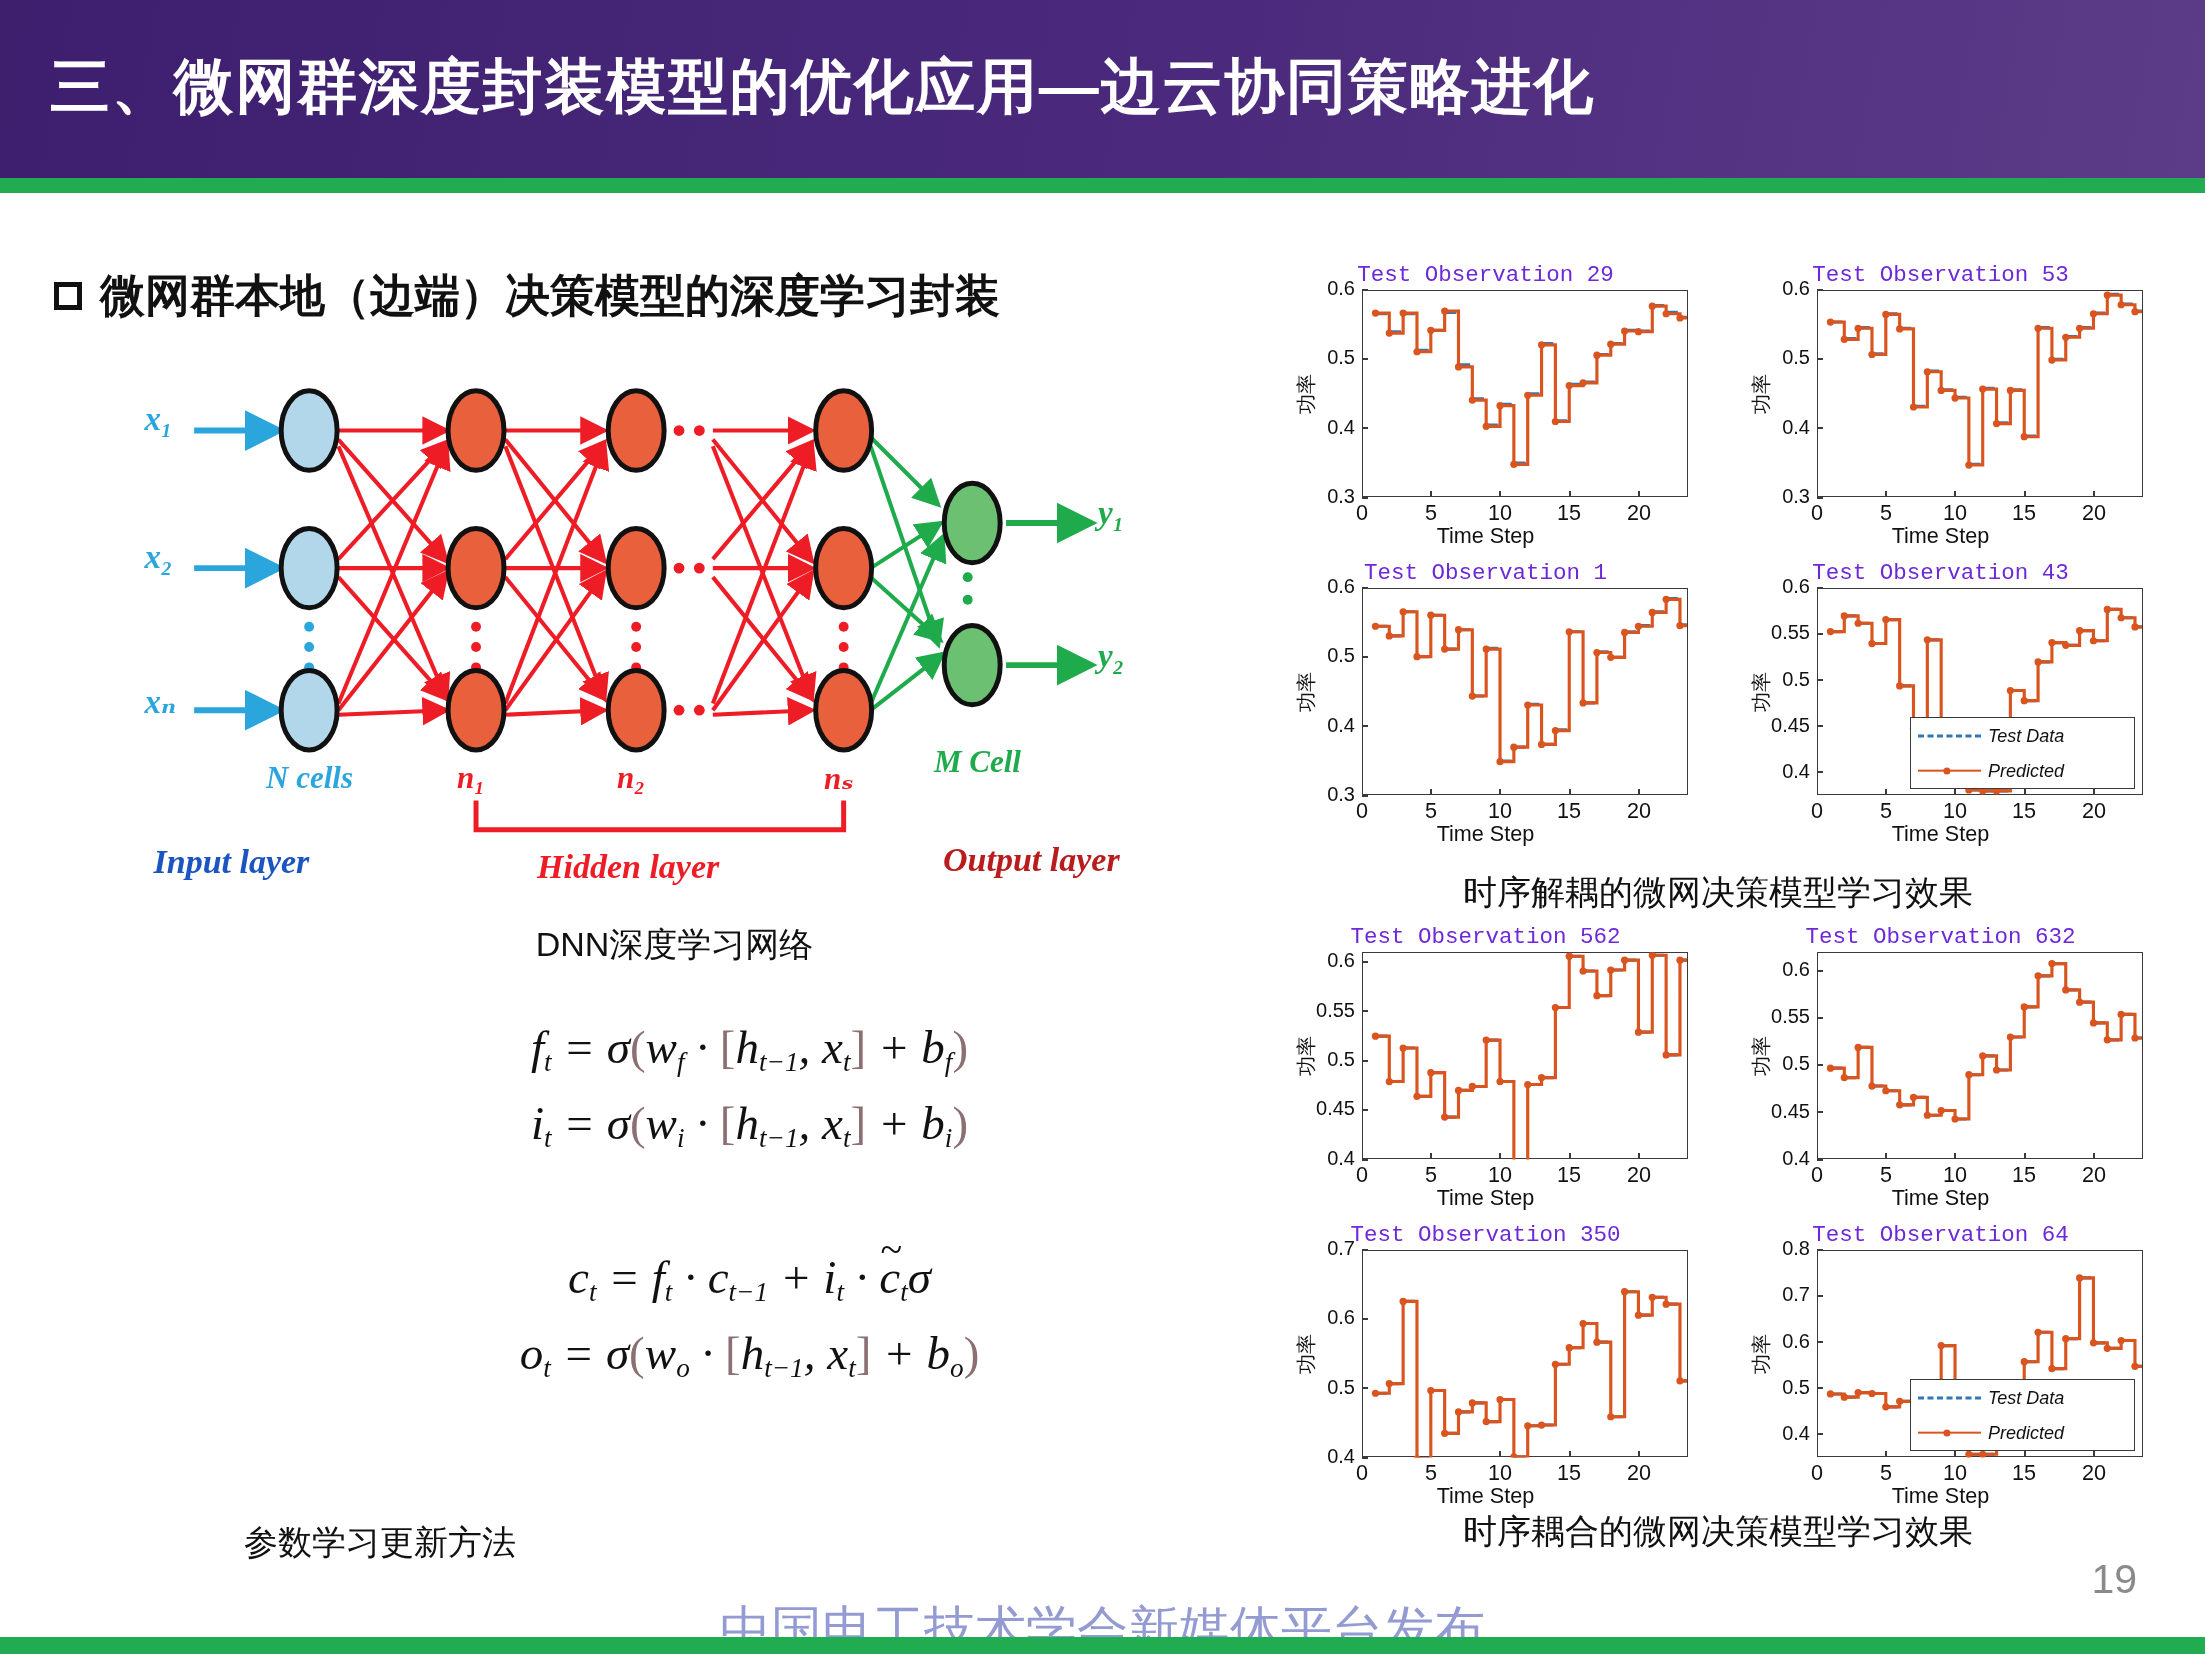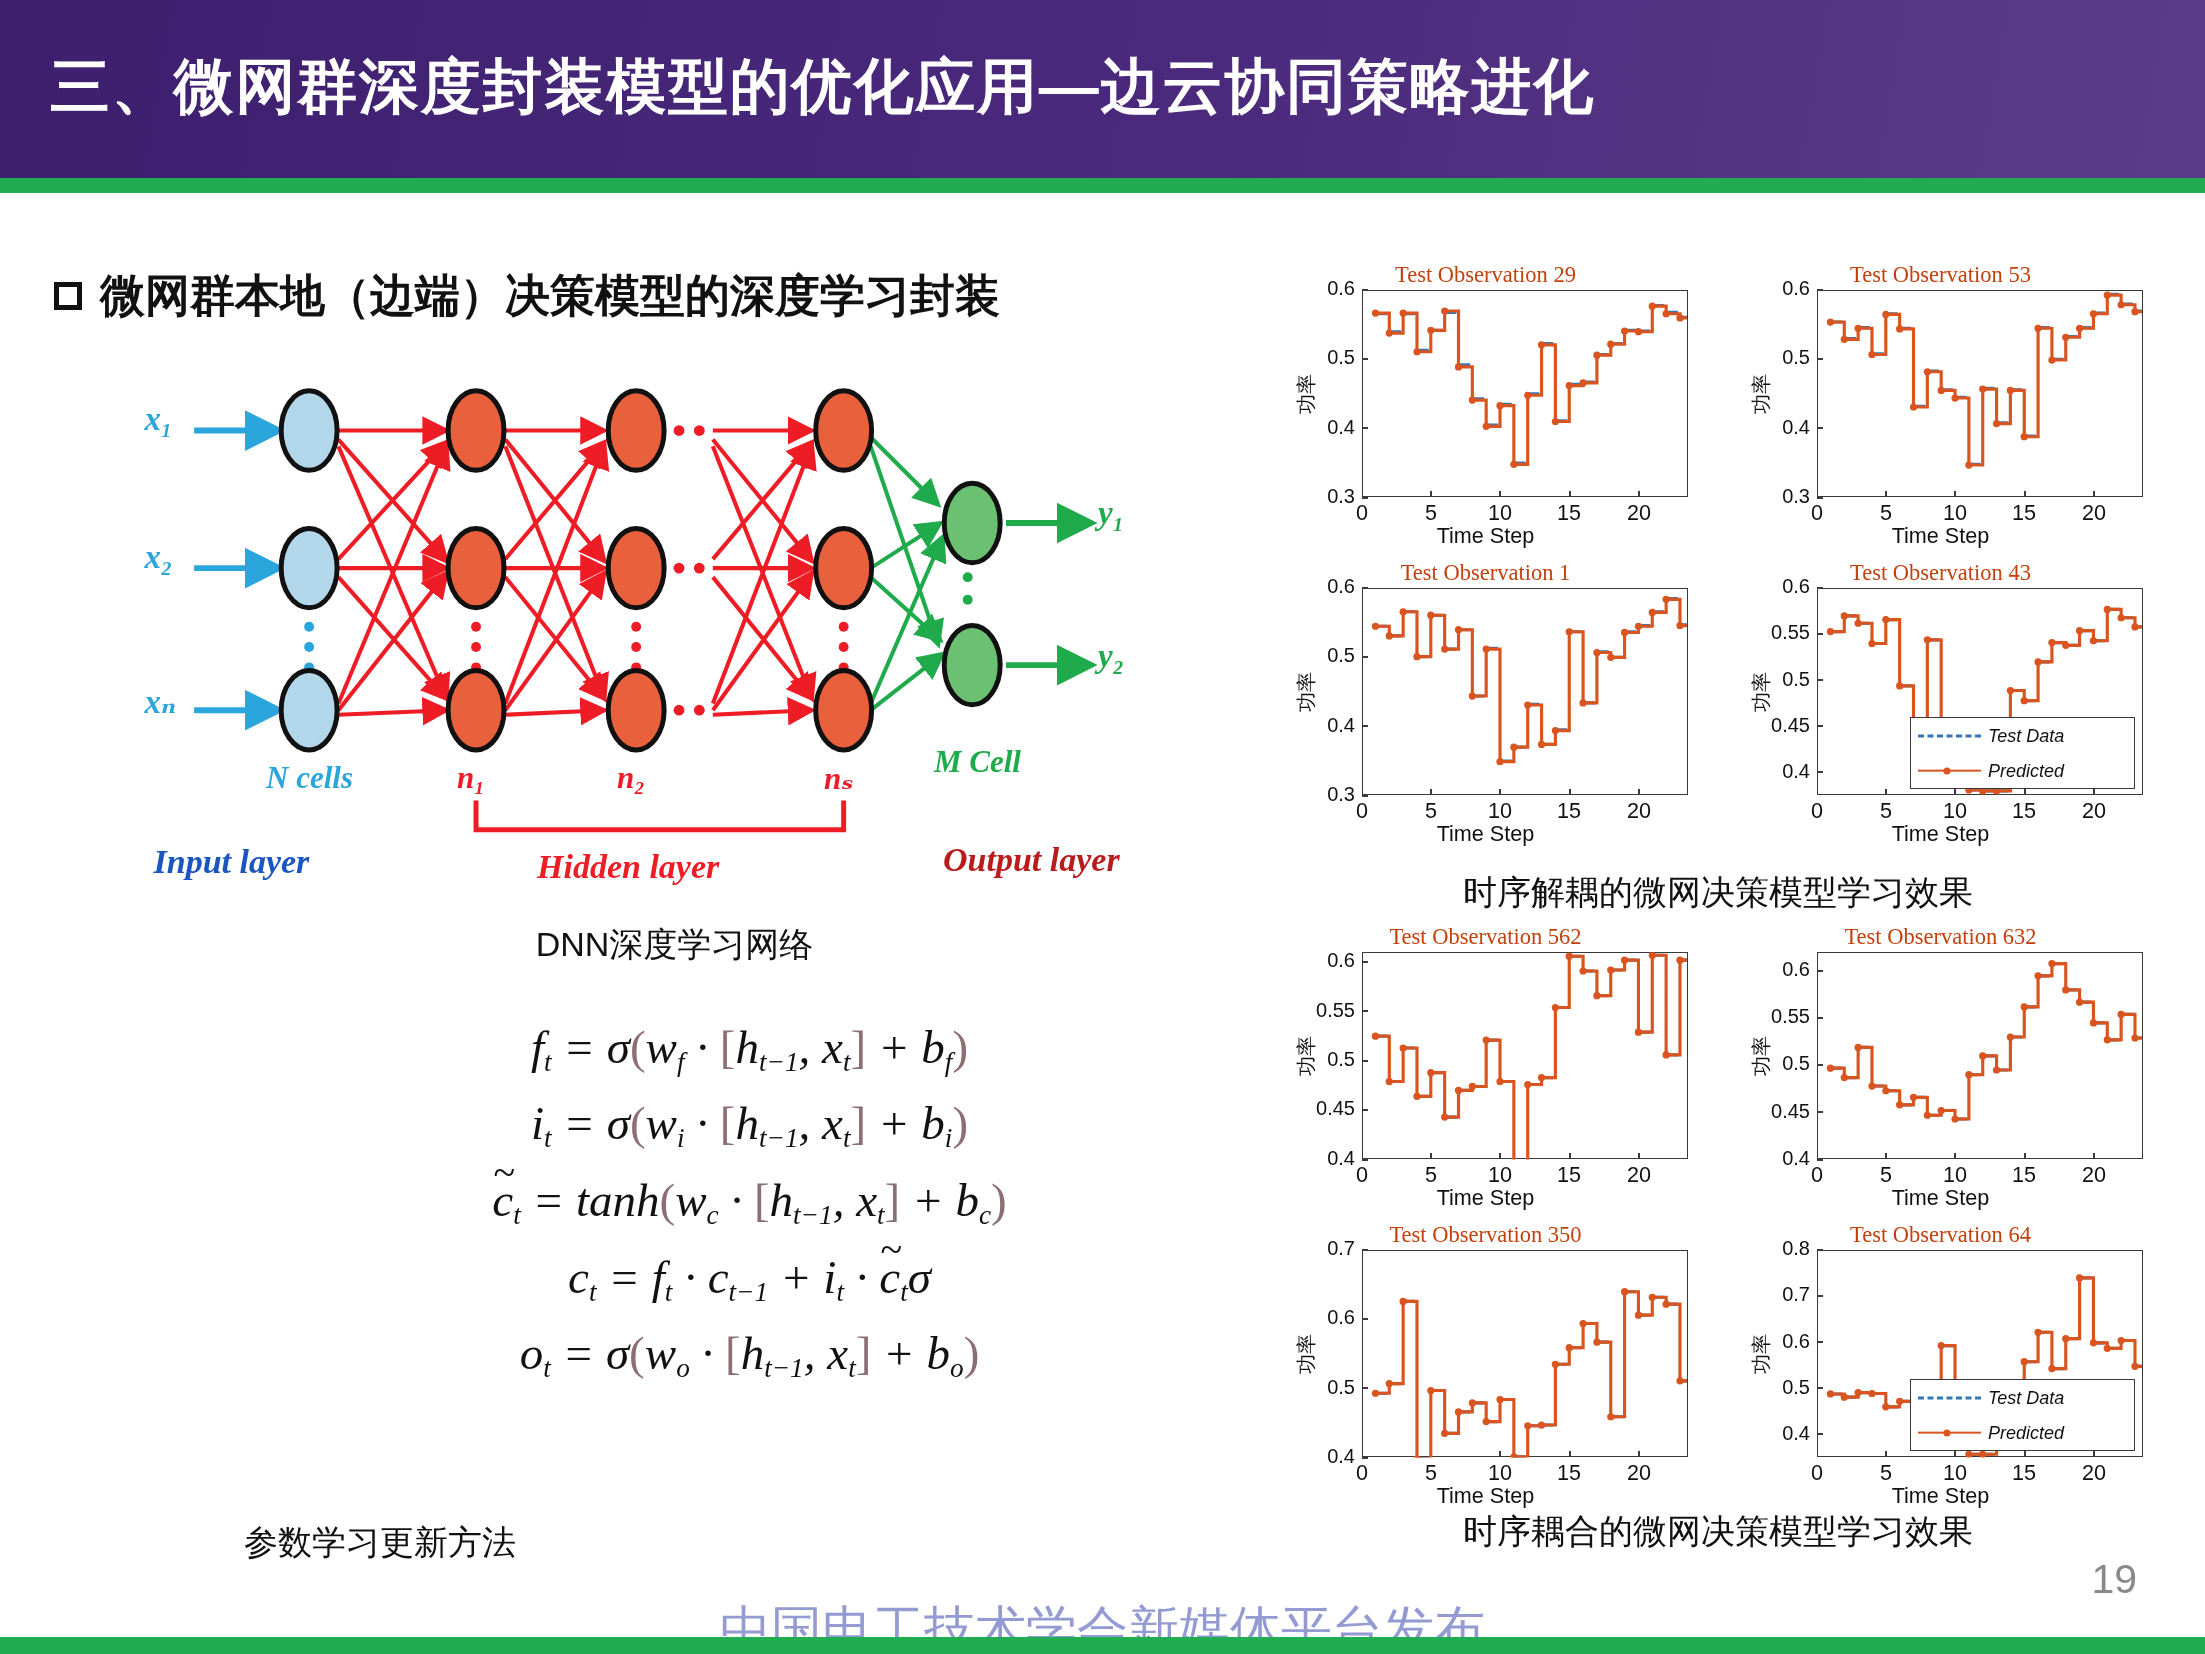--- a/index.html
+++ b/index.html
@@ -67,21 +67,21 @@
   #formula-caption{
     position:absolute;left:244px;top:1520px;width:947px;text-align:left;
     font-size:34px;color:#111;
   }
 
   
   .chart-group{position:absolute;}
   .chart-cell{position:absolute;}
   .plot-title{
     position:absolute;width:100%;text-align:center;top:0;
-    font-size:22.5px;color:#c2410c;font-family:Liberation Serif, serif;white-space:nowrap;
+    font-size:22.5px;color:#6d28d9;font-family:Liberation Mono, monospace;white-space:nowrap;
   }
   .axes{position:absolute;border:1.8px solid #3a3a3a;background:#fff;box-sizing:border-box;}
   .ylab{
     position:absolute;font-size:20px;color:#111;white-space:nowrap;
     transform:rotate(-90deg);transform-origin:left top;
   }
   .xlab{
     position:absolute;width:100%;text-align:center;font-size:21.6px;color:#111;white-space:nowrap;
   }
   .ytick{position:absolute;font-size:20px;color:#111;text-align:right;white-space:nowrap;}
@@ -271,23 +271,20 @@
 <div id="dnn-caption">DNN深度学习网络</div>
 
 <div id="formula-block">
   <div id="brace">{</div>
 
   <div class="eq" style="top:4.5px;">
     f<sub>t</sub> = σ<span class="par">(</span>w<sub>f</sub> · <span class="brk">[</span>h<sub>t−1</sub>, x<sub>t</sub><span class="brk">]</span> + b<sub>f</sub><span class="par">)</span>
   </div>
   <div class="eq" style="top:81px;">
     i<sub>t</sub> = σ<span class="par">(</span>w<sub>i</sub> · <span class="brk">[</span>h<sub>t−1</sub>, x<sub>t</sub><span class="brk">]</span> + b<sub>i</sub><span class="par">)</span>
-  </div>
-  <div class="eq" style="top:158px;">
-    <span class="tilde">c</span><sub>t</sub> = tanh<span class="par">(</span>w<sub>c</sub> · <span class="brk">[</span>h<sub>t−1</sub>, x<sub>t</sub><span class="brk">]</span> + b<sub>c</sub><span class="par">)</span>
   </div>
   <div class="eq" style="top:235px;">
     c<sub>t</sub> = f<sub>t</sub> · c<sub>t−1</sub> + i<sub>t</sub> · <span class="tilde">c</span><sub>t</sub>σ
   </div>
   <div class="eq" style="top:311px;">
     o<sub>t</sub> = σ<span class="par">(</span>w<sub>o</sub> · <span class="brk">[</span>h<sub>t−1</sub>, x<sub>t</sub><span class="brk">]</span> + b<sub>o</sub><span class="par">)</span>
   </div>
 </div>
 
 <div id="formula-caption">参数学习更新方法</div>

